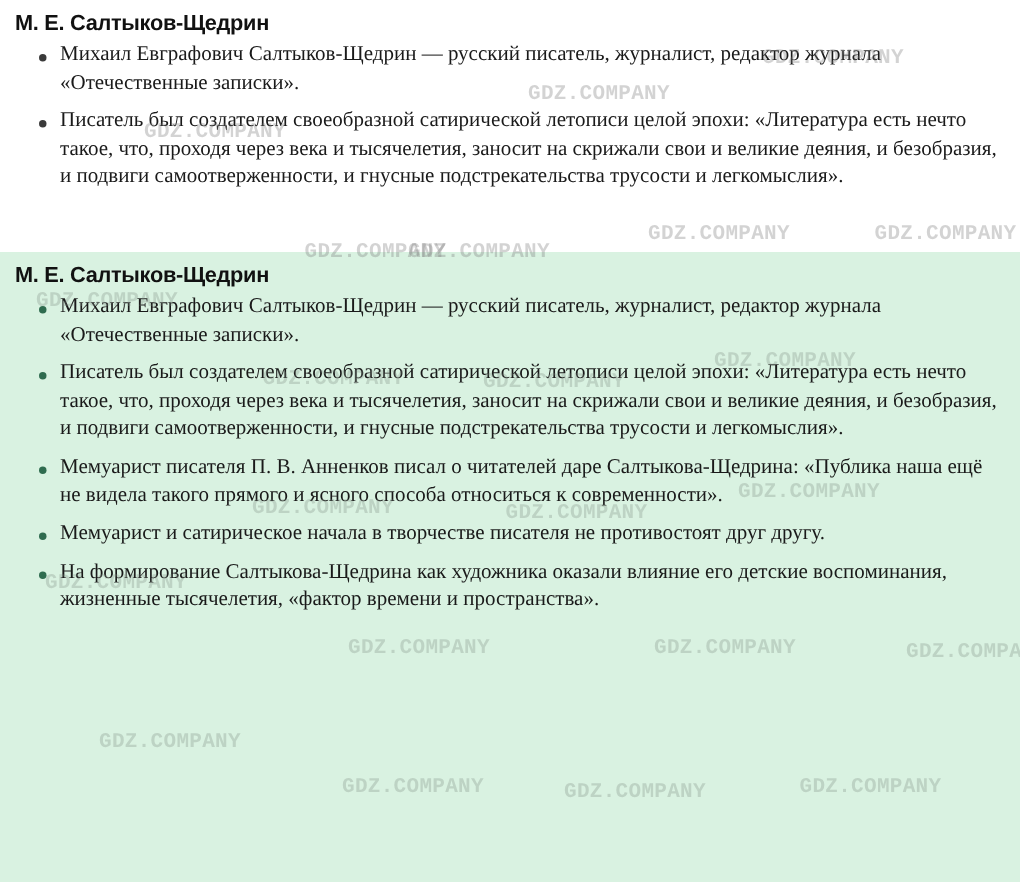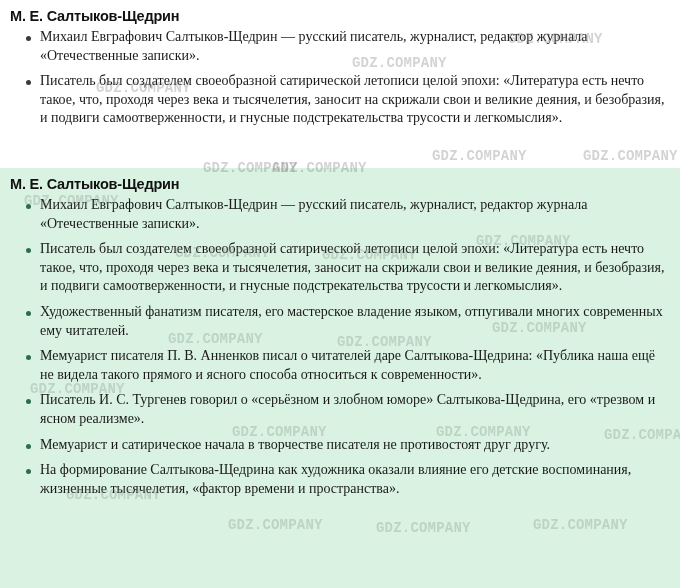--- a/index.html
+++ b/index.html
@@ -95,23 +95,21 @@
       <li>Михаил Евграфович Салтыков-Щедрин — русский писатель, журналист, редактор журнала «Отечественные записки».</li>
       <li>Писатель был создателем своеобразной сатирической летописи целой эпохи: «Литература есть нечто такое, что, проходя через века и тысячелетия, заносит на скрижали свои и великие деяния, и безобразия, и подвиги самоотверженности, и гнусные подстрекательства трусости и легкомыслия».</li>
     </ul>
   </div>
 
   <div class="section bottom">
     <h2 class="heading">М. Е. Салтыков-Щедрин</h2>
     <ul class="bullets">
       <li>Михаил Евграфович Салтыков-Щедрин — русский писатель, журналист, редактор журнала «Отечественные записки».</li>
       <li>Писатель был создателем своеобразной сатирической летописи целой эпохи: «Литература есть нечто такое, что, проходя через века и тысячелетия, заносит на скрижали свои и великие деяния, и безобразия, и подвиги самоотверженности, и гнусные подстрекательства трусости и легкомыслия».</li>
-      <li>Художественный фанатизм писателя, его мастерское владение языком, отпугивали многих современных ему читателей.</li>
       <li>Мемуарист писателя П. В. Анненков писал о читателей даре Салтыкова-Щедрина: «Публика наша ещё не видела такого прямого и ясного способа относиться к современности».</li>
-      <li>Писатель И. С. Тургенев говорил о «серьёзном и злобном юморе» Салтыкова-Щедрина, его «трезвом и ясном реализме».</li>
       <li>Мемуарист и сатирическое начала в творчестве писателя не противостоят друг другу.</li>
       <li>На формирование Салтыкова-Щедрина как художника оказали влияние его детские воспоминания, жизненные тысячелетия, «фактор времени и пространства».</li>
     </ul>
   </div>
 
   <div id="watermark-layer">
       <div class="wm" style="left: 508px; top: 31px;">GDZ.COMPANY</div>
       <div class="wm" style="left: 352px; top: 55px;">GDZ.COMPANY</div>
       <div class="wm" style="left: 96px; top: 80px;">GDZ.COMPANY</div>
       <div class="wm" style="left: 432px; top: 148px;">GDZ.COMPANY</div>

